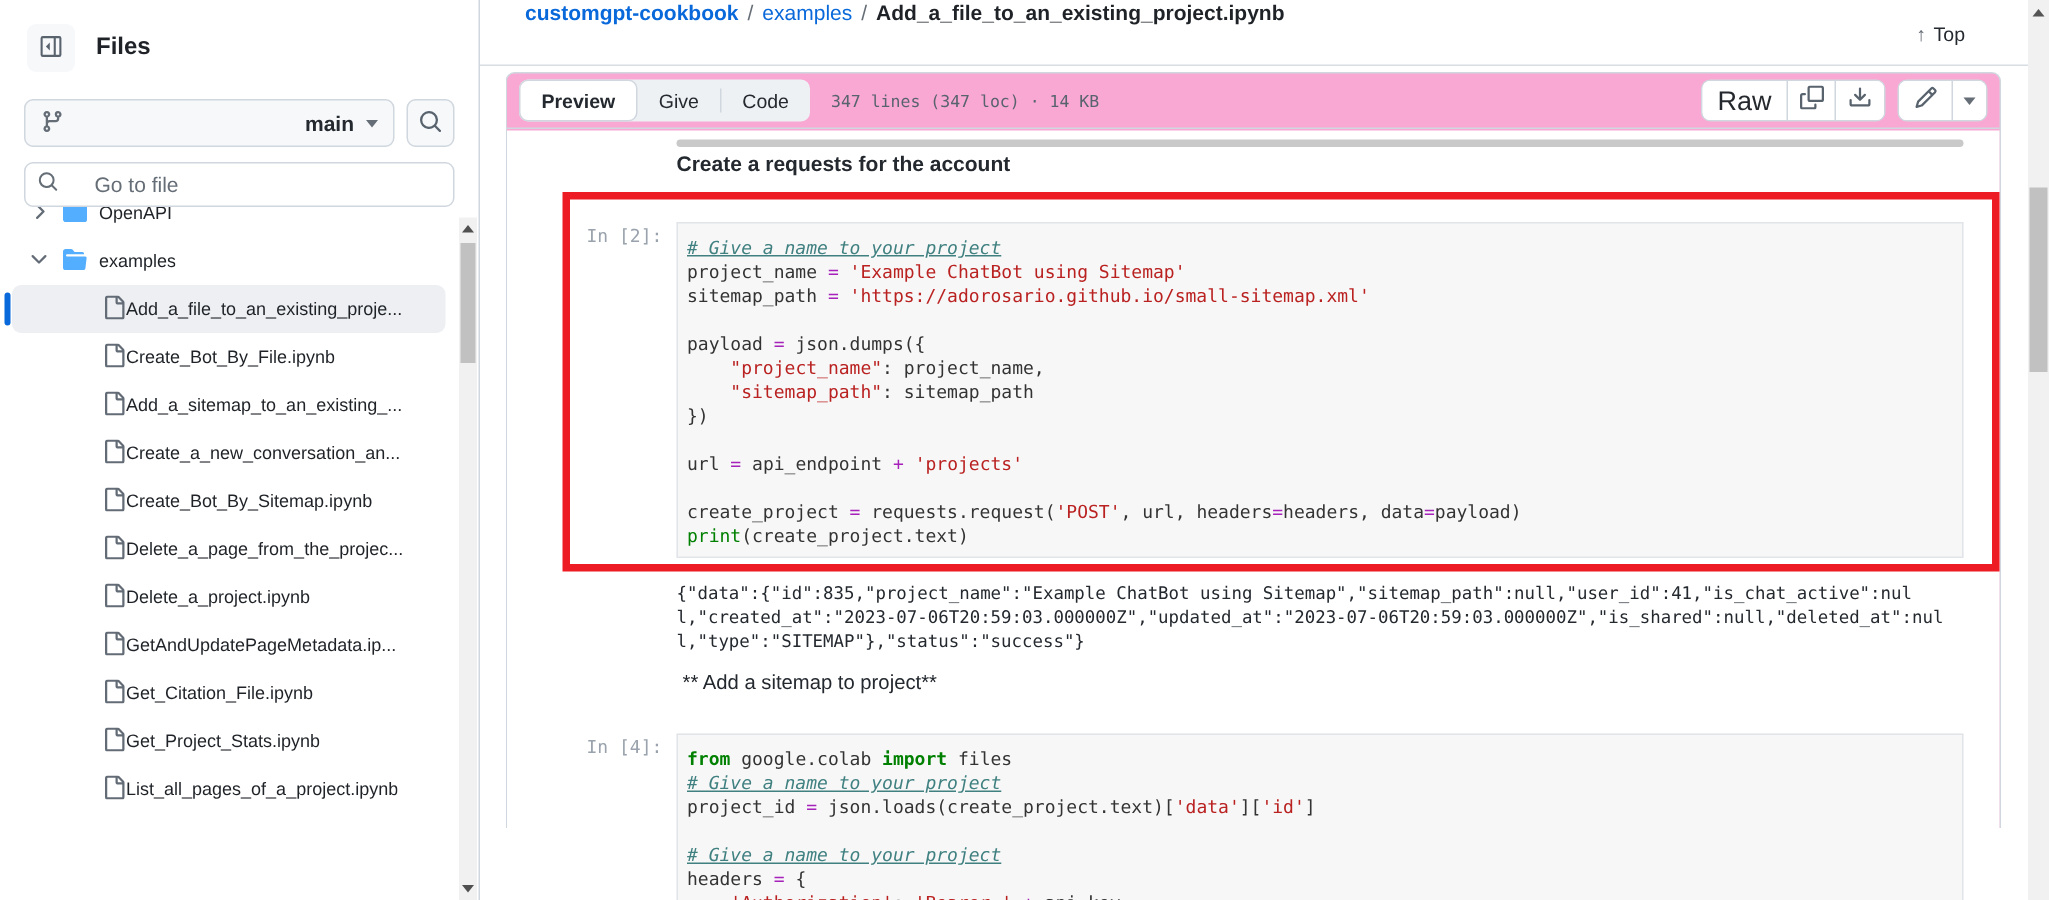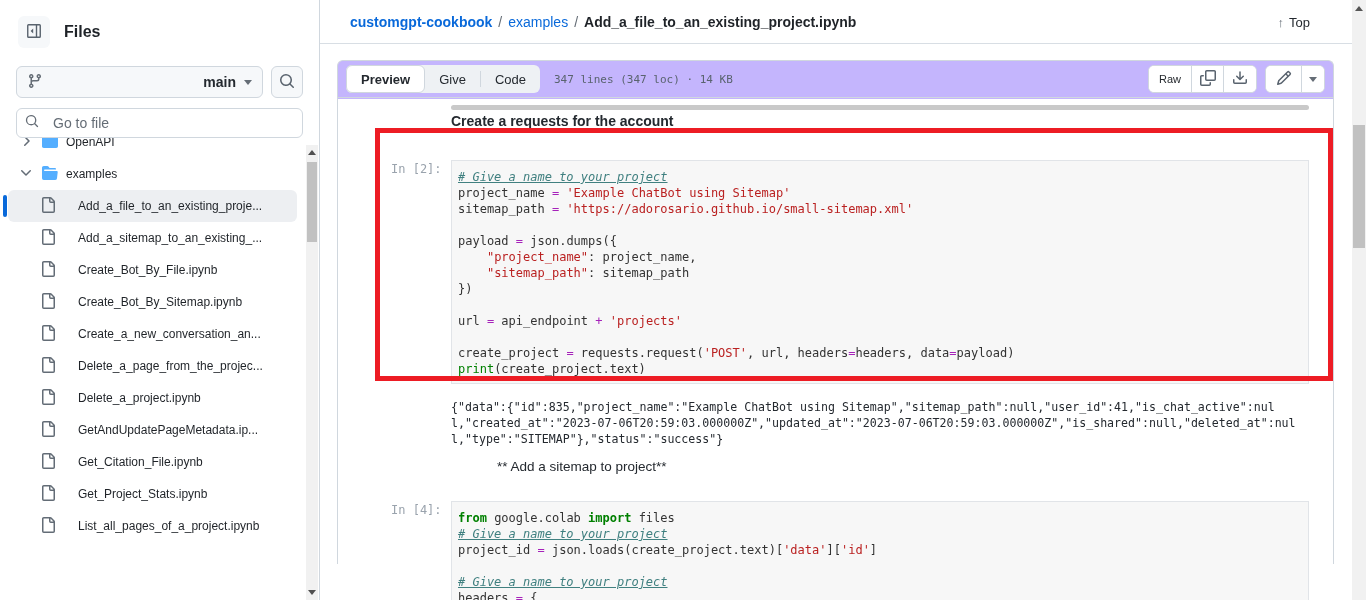--- a/index.html
+++ b/index.html
@@ -16,72 +16,72 @@
   .sb-controls { display:flex; gap:8px; padding:8px 16px 0 16px; align-items:center; }
   .branch-btn { flex:1; height:32px; display:flex; align-items:center; gap:8px;
     background:#f6f8fa; border:1px solid #d0d7de; border-radius:6px; padding:0 10px;
     font-size:14px; font-weight:600; color:#24292f; cursor:pointer; }
   .branch-btn .grow { flex:1; text-align:right; font-weight:600; }
   .caret { width:0; height:0; border-left:4px solid transparent; border-right:4px solid transparent;
     border-top:5px solid #656d76; display:inline-block; }
   .sb-search-btn { width:32px; height:32px; background:#f6f8fa; border:1px solid #d0d7de;
     border-radius:6px; display:flex; align-items:center; justify-content:center; cursor:pointer; }
   .goto-wrap { margin:10px 16px 0 16px; height:30px; border:1px solid #d0d7de; border-radius:6px;
-    display:flex; align-items:center; padding:0 8px; gap:14px; background:#fff; }
+    display:flex; align-items:center; padding:0 8px; gap:24px; background:#fff; }
   .goto-wrap input { border:none; outline:none; flex:1; font-size:14px; color:#24292f;
     font-family:"Liberation Sans",sans-serif; background:transparent; }
   .goto-wrap input::placeholder { color:#656d76; }
 
   .tree-viewport { position:absolute; top:138px; left:0; right:18px; bottom:0; overflow:hidden; }
   .tree-inner { margin-top:-12px; }
   .tree-row { position:relative; height:32px; display:flex; align-items:center;
     margin:0 4px 0 8px; border-radius:6px; font-size:12px; color:#1f2328; cursor:pointer; }
   .tree-row.folder { padding-left:10px; gap:8px; }
-  .tree-row.file { padding-left:32px; gap:22px; }
+  .tree-row.file { padding-left:60px; gap:0; }
   .tree-row.selected { background:#edeff2; }
   .sel-accent { position:absolute; left:-5px; top:5px; bottom:5px; width:4px;
     border-radius:2px; background:#0969da; }
   .tree-row svg { flex:none; }
   .tree-label { white-space:nowrap; overflow:hidden; }
 
   .sb-scrollbar { position:absolute; right:1px; top:145px; bottom:0; width:12px;
     background:#f1f1f1; }
   .sb-scrollbar .thumb { position:absolute; left:1px; right:1px; top:17px; height:80px; background:#c1c1c1; }
   .arr-up { position:absolute; top:5px; left:2px; width:0; height:0;
     border-left:4px solid transparent; border-right:4px solid transparent; border-bottom:5px solid #505050; }
   .arr-dn { position:absolute; bottom:5px; left:2px; width:0; height:0;
     border-left:4px solid transparent; border-right:4px solid transparent; border-top:5px solid #505050; }
 
   
   .main { position:absolute; left:320px; top:0; width:1046px; height:600px; overflow:hidden; background:#fff; }
   .crumb-bar { position:relative; height:44px; border-bottom:1px solid #d8dee4;
-    display:flex; align-items:center; padding-left:30px; font-size:14px; }
+    display:flex; align-items:flex-start; padding-left:30px; font-size:14px; }
   .crumb-bar a { text-decoration:none; color:#0969da; cursor:pointer; }
   .crumb-repo { font-weight:600; }
   .crumb-sep { color:#656d76; padding:0 6px; }
   .crumb-file { font-weight:600; color:#1f2328; }
   .top-link { position:absolute; right:56px; top:0; height:44px; display:flex; align-items:center;
     gap:5px; font-size:13px; color:#24292f; cursor:pointer; }
   .top-link .arrow { color:#656d76; font-size:13px; }
 
-  .filebox { position:absolute; left:17px; right:32px; top:60px; height:504px;
-    border:1px solid #d0d7de; border-bottom:none; border-radius:6px 6px 0 0; background:#c4b5fd; }
+  .filebox { position:absolute; left:17px; right:32px; top:48px; height:504px;
+    border:1px solid #d0d7de; border-bottom:none; border-radius:6px 6px 0 0; background:#f9a8d4; }
   .toolbar { height:37px; border-bottom:1px solid #d0d7de; display:flex; align-items:center;
     padding:0 8px; }
   .seg { display:flex; align-items:center; background:#eef1f4; border-radius:6px; height:28px; }
   .seg .tab { border:none; background:transparent; font-size:13px; color:#24292f;
     padding:0 14px; height:28px; border-radius:6px; cursor:pointer; font-family:inherit; }
   .seg .tab.active { background:#fff; border:1px solid #d0d7de; font-weight:600; }
   .seg .divider { width:1px; height:16px; background:#d0d7de; }
   .meta { margin-left:14px; font-family:"DejaVu Sans Mono",monospace; font-size:11px; color:#59636e; }
   .tb-spacer { flex:1; }
   .btn-group { display:flex; height:28px; border:1px solid #d0d7de; border-radius:6px; overflow:hidden; background:#fff; }
   .btn-group + .btn-group { margin-left:8px; }
   .gbtn { display:flex; align-items:center; justify-content:center; background:#fff; border:none;
-    border-right:1px solid #d0d7de; padding:0 10px; font-size:11px; font-weight:500; color:#25292e;
+    border-right:1px solid #d0d7de; padding:0 10px; font-size:18px; font-weight:500; color:#25292e;
     cursor:pointer; font-family:inherit; }
   .gbtn:last-child { border-right:none; }
   .gbtn.icon-only { width:32px; padding:0; }
 
   .nbarea { position:absolute; top:38px; left:0; right:0; bottom:0; background:#fff; }
   .sliver { position:absolute; top:6px; left:113px; width:858px; height:5px;
     background:#c9c9c9; border-radius:3px; }
   .nb-heading { position:absolute; top:14px; left:113px; font-size:14px; font-weight:700; color:#24292f; }
 
   .prompt { position:absolute; left:53px; font-family:"DejaVu Sans Mono",monospace;
@@ -91,21 +91,21 @@
     font-size:12px; line-height:16px; white-space:pre; color:#333; overflow:hidden; }
   .tk-c { color:#408080; font-style:italic;text-decoration:underline; }
   .tk-s { color:#BA2121; }
   .tk-o { color:#A622BA; }
   .tk-k { color:#008000; font-weight:bold; }
   .tk-k2 { color:#008000; }
   .tk-p { color:#333; }
 
   .output { position:absolute; top:300px; left:113px; font-family:"DejaVu Sans Mono",monospace;
     font-size:11.6px; line-height:16px; color:#24292f; white-space:pre; }
-  .mdtext { position:absolute; top:360px; left:117px; font-size:13.5px; color:#24292f;margin-left:42px; }
+  .mdtext { position:absolute; top:360px; left:117px; font-size:13.5px; color:#24292f; }
 
   .red-annotation { position:absolute; left:55px; top:128px; width:958px; height:253px;
     border:5px solid #ED1C24; z-index:9; pointer-events:none; }
 
   .main-scrollbar { position:absolute; right:0; top:0; bottom:0; width:14px; background:#f1f1f1; }
   .main-scrollbar .thumb { position:absolute; left:1px; right:1px; top:125px; height:123px; background:#c1c1c1; }
   .m-arr-up { position:absolute; top:6px; left:3px; width:0; height:0;
     border-left:4px solid transparent; border-right:4px solid transparent; border-bottom:5px solid #555; }
 </style>
 </head>
@@ -177,39 +177,39 @@
           <span class="sel-accent"></span>
           <span><svg width="16" height="16" viewBox="0 0 16 16" fill="#636c76">
               <path d="M2 1.75C2 .784 2.784 0 3.75 0h6.586c.464 0 .909.184 1.237.513l2.914 2.914c.329.328.513.773.513 1.237v9.586A1.75 1.75 0 0 1 13.25 16h-9.5A1.75 1.75 0 0 1 2 14.25Zm1.75-.25a.25.25 0 0 0-.25.25v12.5c0 .138.112.25.25.25h9.5a.25.25 0 0 0 .25-.25V6h-2.75A1.75 1.75 0 0 1 9 4.25V1.5Zm6.75.062V4.25c0 .138.112.25.25.25h2.688l-.011-.013-2.914-2.914-.013-.011Z"></path>
             </svg></span>
           <span class="tree-label">Add_a_file_to_an_existing_proje...</span>
         </div>
         <div class="tree-row file">
           <span><svg width="16" height="16" viewBox="0 0 16 16" fill="#636c76">
               <path d="M2 1.75C2 .784 2.784 0 3.75 0h6.586c.464 0 .909.184 1.237.513l2.914 2.914c.329.328.513.773.513 1.237v9.586A1.75 1.75 0 0 1 13.25 16h-9.5A1.75 1.75 0 0 1 2 14.25Zm1.75-.25a.25.25 0 0 0-.25.25v12.5c0 .138.112.25.25.25h9.5a.25.25 0 0 0 .25-.25V6h-2.75A1.75 1.75 0 0 1 9 4.25V1.5Zm6.75.062V4.25c0 .138.112.25.25.25h2.688l-.011-.013-2.914-2.914-.013-.011Z"></path>
             </svg></span>
+          <span class="tree-label">Create_Bot_By_File.ipynb</span>
+        </div>
+        <div class="tree-row file">
+          <span><svg width="16" height="16" viewBox="0 0 16 16" fill="#636c76">
+              <path d="M2 1.75C2 .784 2.784 0 3.75 0h6.586c.464 0 .909.184 1.237.513l2.914 2.914c.329.328.513.773.513 1.237v9.586A1.75 1.75 0 0 1 13.25 16h-9.5A1.75 1.75 0 0 1 2 14.25Zm1.75-.25a.25.25 0 0 0-.25.25v12.5c0 .138.112.25.25.25h9.5a.25.25 0 0 0 .25-.25V6h-2.75A1.75 1.75 0 0 1 9 4.25V1.5Zm6.75.062V4.25c0 .138.112.25.25.25h2.688l-.011-.013-2.914-2.914-.013-.011Z"></path>
+            </svg></span>
           <span class="tree-label">Add_a_sitemap_to_an_existing_...</span>
         </div>
         <div class="tree-row file">
           <span><svg width="16" height="16" viewBox="0 0 16 16" fill="#636c76">
               <path d="M2 1.75C2 .784 2.784 0 3.75 0h6.586c.464 0 .909.184 1.237.513l2.914 2.914c.329.328.513.773.513 1.237v9.586A1.75 1.75 0 0 1 13.25 16h-9.5A1.75 1.75 0 0 1 2 14.25Zm1.75-.25a.25.25 0 0 0-.25.25v12.5c0 .138.112.25.25.25h9.5a.25.25 0 0 0 .25-.25V6h-2.75A1.75 1.75 0 0 1 9 4.25V1.5Zm6.75.062V4.25c0 .138.112.25.25.25h2.688l-.011-.013-2.914-2.914-.013-.011Z"></path>
             </svg></span>
-          <span class="tree-label">Create_Bot_By_File.ipynb</span>
+          <span class="tree-label">Create_a_new_conversation_an...</span>
         </div>
         <div class="tree-row file">
           <span><svg width="16" height="16" viewBox="0 0 16 16" fill="#636c76">
               <path d="M2 1.75C2 .784 2.784 0 3.75 0h6.586c.464 0 .909.184 1.237.513l2.914 2.914c.329.328.513.773.513 1.237v9.586A1.75 1.75 0 0 1 13.25 16h-9.5A1.75 1.75 0 0 1 2 14.25Zm1.75-.25a.25.25 0 0 0-.25.25v12.5c0 .138.112.25.25.25h9.5a.25.25 0 0 0 .25-.25V6h-2.75A1.75 1.75 0 0 1 9 4.25V1.5Zm6.75.062V4.25c0 .138.112.25.25.25h2.688l-.011-.013-2.914-2.914-.013-.011Z"></path>
             </svg></span>
           <span class="tree-label">Create_Bot_By_Sitemap.ipynb</span>
-        </div>
-        <div class="tree-row file">
-          <span><svg width="16" height="16" viewBox="0 0 16 16" fill="#636c76">
-              <path d="M2 1.75C2 .784 2.784 0 3.75 0h6.586c.464 0 .909.184 1.237.513l2.914 2.914c.329.328.513.773.513 1.237v9.586A1.75 1.75 0 0 1 13.25 16h-9.5A1.75 1.75 0 0 1 2 14.25Zm1.75-.25a.25.25 0 0 0-.25.25v12.5c0 .138.112.25.25.25h9.5a.25.25 0 0 0 .25-.25V6h-2.75A1.75 1.75 0 0 1 9 4.25V1.5Zm6.75.062V4.25c0 .138.112.25.25.25h2.688l-.011-.013-2.914-2.914-.013-.011Z"></path>
-            </svg></span>
-          <span class="tree-label">Create_a_new_conversation_an...</span>
         </div>
         <div class="tree-row file">
           <span><svg width="16" height="16" viewBox="0 0 16 16" fill="#636c76">
               <path d="M2 1.75C2 .784 2.784 0 3.75 0h6.586c.464 0 .909.184 1.237.513l2.914 2.914c.329.328.513.773.513 1.237v9.586A1.75 1.75 0 0 1 13.25 16h-9.5A1.75 1.75 0 0 1 2 14.25Zm1.75-.25a.25.25 0 0 0-.25.25v12.5c0 .138.112.25.25.25h9.5a.25.25 0 0 0 .25-.25V6h-2.75A1.75 1.75 0 0 1 9 4.25V1.5Zm6.75.062V4.25c0 .138.112.25.25.25h2.688l-.011-.013-2.914-2.914-.013-.011Z"></path>
             </svg></span>
           <span class="tree-label">Delete_a_page_from_the_projec...</span>
         </div>
         <div class="tree-row file">
           <span><svg width="16" height="16" viewBox="0 0 16 16" fill="#636c76">
               <path d="M2 1.75C2 .784 2.784 0 3.75 0h6.586c.464 0 .909.184 1.237.513l2.914 2.914c.329.328.513.773.513 1.237v9.586A1.75 1.75 0 0 1 13.25 16h-9.5A1.75 1.75 0 0 1 2 14.25Zm1.75-.25a.25.25 0 0 0-.25.25v12.5c0 .138.112.25.25.25h9.5a.25.25 0 0 0 .25-.25V6h-2.75A1.75 1.75 0 0 1 9 4.25V1.5Zm6.75.062V4.25c0 .138.112.25.25.25h2.688l-.011-.013-2.914-2.914-.013-.011Z"></path>

